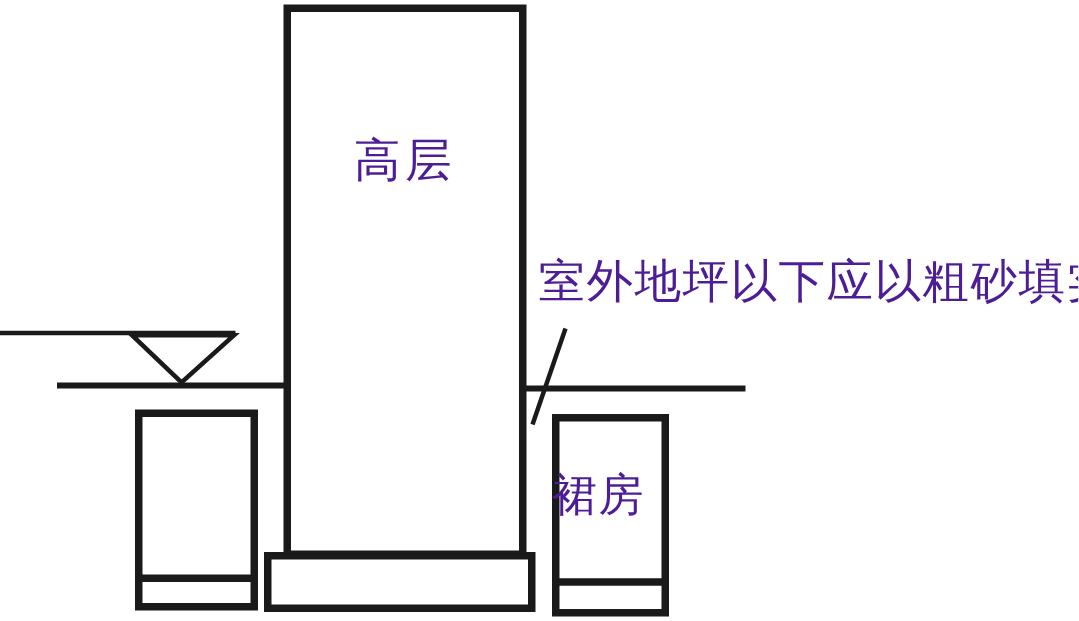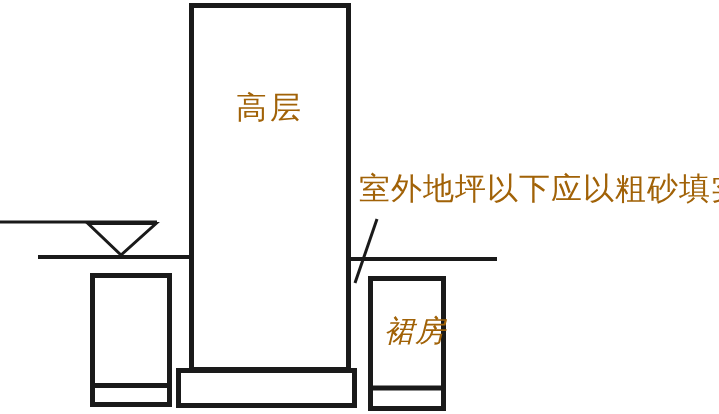--- a/index.html
+++ b/index.html
@@ -18,21 +18,21 @@
   }
   .diagram svg.geometry {
     position: absolute;
     left: 0;
     top: 0;
     width: 719px;
     height: 414px;
   }
   .label {
     position: absolute;
-    color: #a16207;
+    color: #4c1d95;
     white-space: nowrap;
     line-height: 1.1;
     user-select: none;
   }
   .label-outdoor-ground {
     left: 6px;
     top: 184px;
     font-size: 28px;
     letter-spacing: 2px;
   }
@@ -47,24 +47,23 @@
     top: 90px;
     width: 162px;
     text-align: center;
     font-size: 31px;
     letter-spacing: 3px;
   }
   .label-podium {
     left: 368px;
     top: 314px;
     width: 78px;
-    text-align: right;
+    text-align: left;
     font-size: 30px;
     letter-spacing: 1px;
-    font-style: italic;
   }
 </style>
 </head>
 <body>
 
 <div class="diagram">
 
   <svg class="geometry" viewBox="0 0 719 414">
 
     <rect x="191.5" y="5.5" width="157" height="364" fill="#ffffff" stroke="#1a1a1a" stroke-width="5"></rect>

